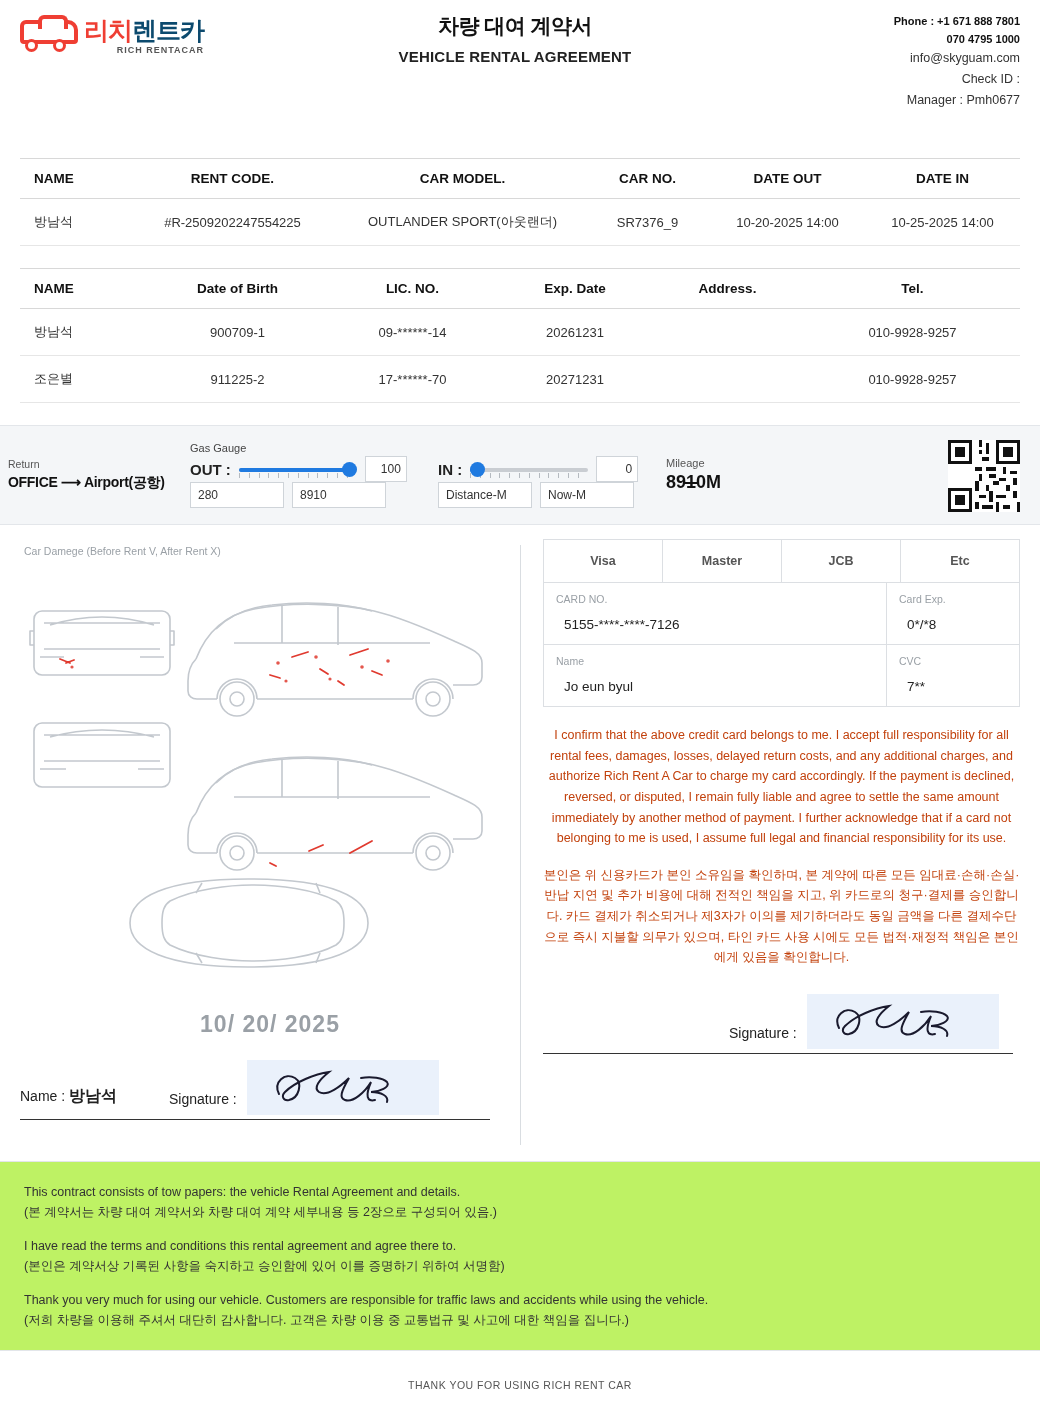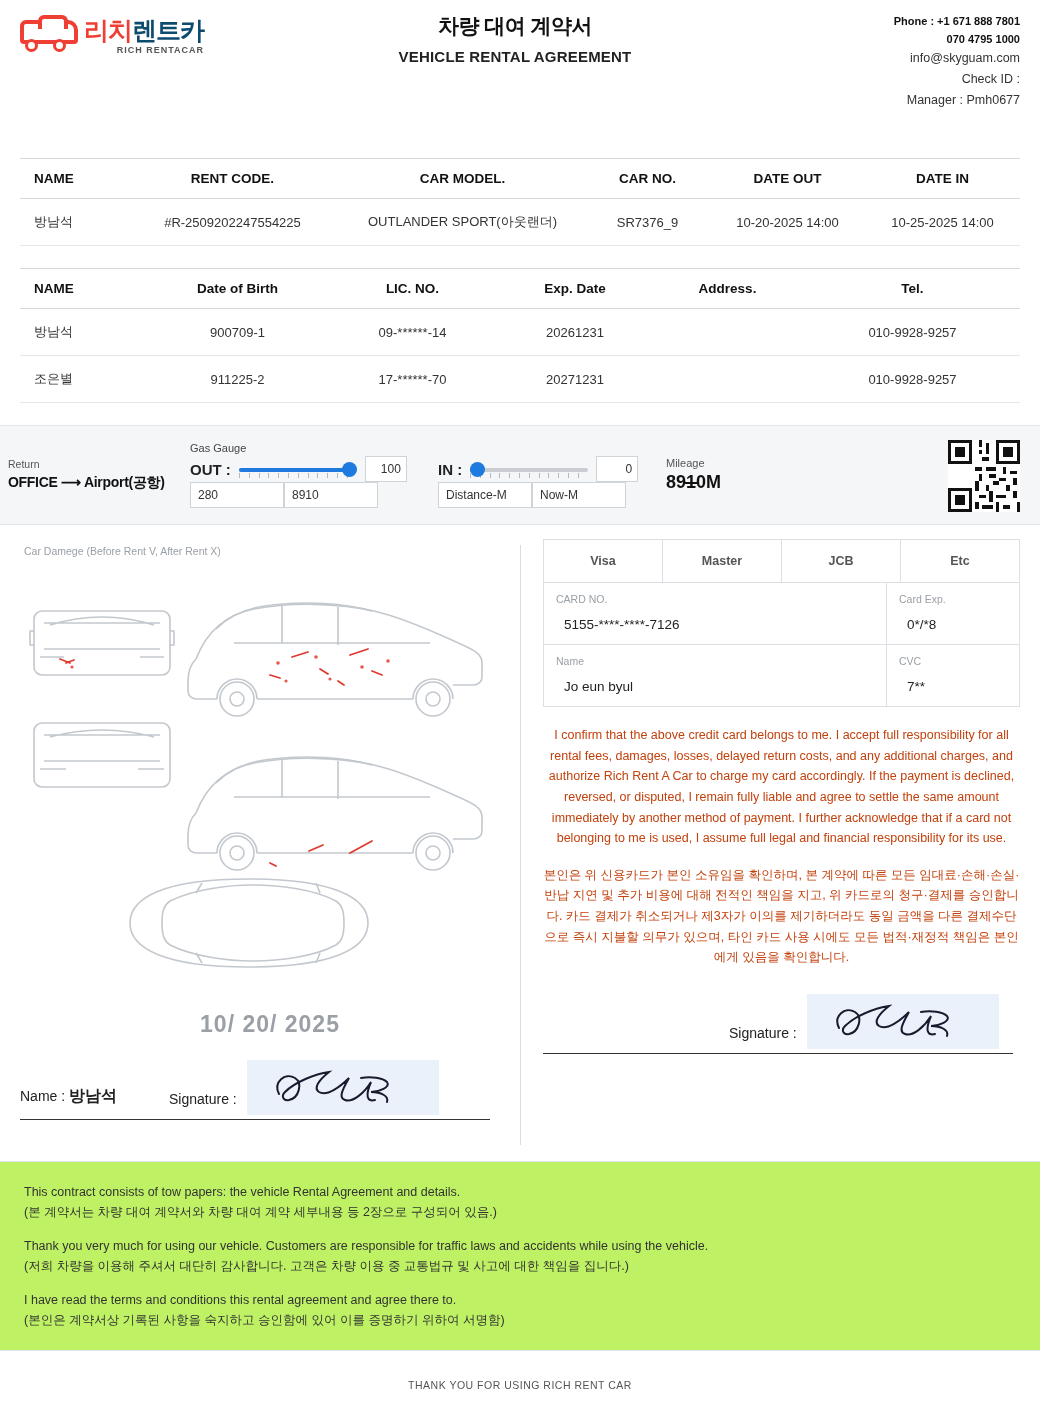--- a/index.html
+++ b/index.html
@@ -64,21 +64,21 @@
   .gauge-row { display:flex; align-items:center; gap:8px; }
   .gauge-row .tag { font-size:15px; font-weight:bold; color:#222; }
   .slider { position:relative; width:118px; height:14px; }
   .slider .track { position:absolute; top:6px; left:0; width:118px; height:4px; background:#c9cdd2; border-radius:2px; }
   .slider .fill { position:absolute; top:6px; left:0; height:4px; background:#1f7ae0; border-radius:2px; }
   .slider .ticks { position:absolute; top:11px; left:0; width:118px; height:5px;
     background-image:repeating-linear-gradient(to right,#b5bac0 0 1px, transparent 1px 9.8px); }
   .slider .knob { position:absolute; top:0; width:15px; height:15px; border-radius:50%; background:#1f7ae0; }
   .numbox { width:42px; height:26px; border:1px solid #cfd4d9; background:#fff; font-size:12px; color:#333;
     display:flex; align-items:center; justify-content:flex-end; padding-right:5px; }
-  .inputs-row { display:flex; gap:0; }
+  .inputs-row { display:flex; gap:8px; }
   .txtbox { height:26px; border:1px solid #cfd4d9; background:#fff; font-size:12px; color:#333;
     display:flex; align-items:center; padding-left:7px; }
   .txtbox.w1 { width:94px; }
   .txtbox.w2 { width:94px; }
   .mileage-col { width:130px; padding-left:6px; }
   .mileage-lbl { font-size:11px; color:#555; }
   .mileage-val { font-size:18px; font-weight:bold; color:#111; margin-top:3px; }
   .mileage-val .strike { position:relative; }
   .mileage-val .strike:after { content:""; position:absolute; left:-1px; right:-1px; top:52%; height:2px; background:#111; }
   .qr { position:absolute; right:20px; top:14px; width:72px; height:72px; }
@@ -432,23 +432,23 @@
       </div>
     </div>
   </div>
 
   <div class="footer-note">
     <div class="fn-p">
       <div>This contract consists of tow papers: the vehicle Rental Agreement and details.</div>
       <div>(본 계약서는 차량 대여 계약서와 차량 대여 계약 세부내용 등 2장으로 구성되어 있음.)</div>
     </div>
     <div class="fn-p">
+      <div>I have read the terms and conditions this rental agreement and agree there to.</div>
+      <div>(본인은 계약서상 기록된 사항을 숙지하고 승인함에 있어 이를 증명하기 위하여 서명함)</div>
+    </div>
+    <div class="fn-p">
       <div>Thank you very much for using our vehicle. Customers are responsible for traffic laws and accidents while using the vehicle.</div>
       <div>(저희 차량을 이용해 주셔서 대단히 감사합니다. 고객은 차량 이용 중 교통법규 및 사고에 대한 책임을 집니다.)</div>
     </div>
-    <div class="fn-p">
-      <div>I have read the terms and conditions this rental agreement and agree there to.</div>
-      <div>(본인은 계약서상 기록된 사항을 숙지하고 승인함에 있어 이를 증명하기 위하여 서명함)</div>
-    </div>
   </div>
 
   <div class="thanks">THANK YOU FOR USING RICH RENT CAR</div>
 </div>
 
 </body></html>

